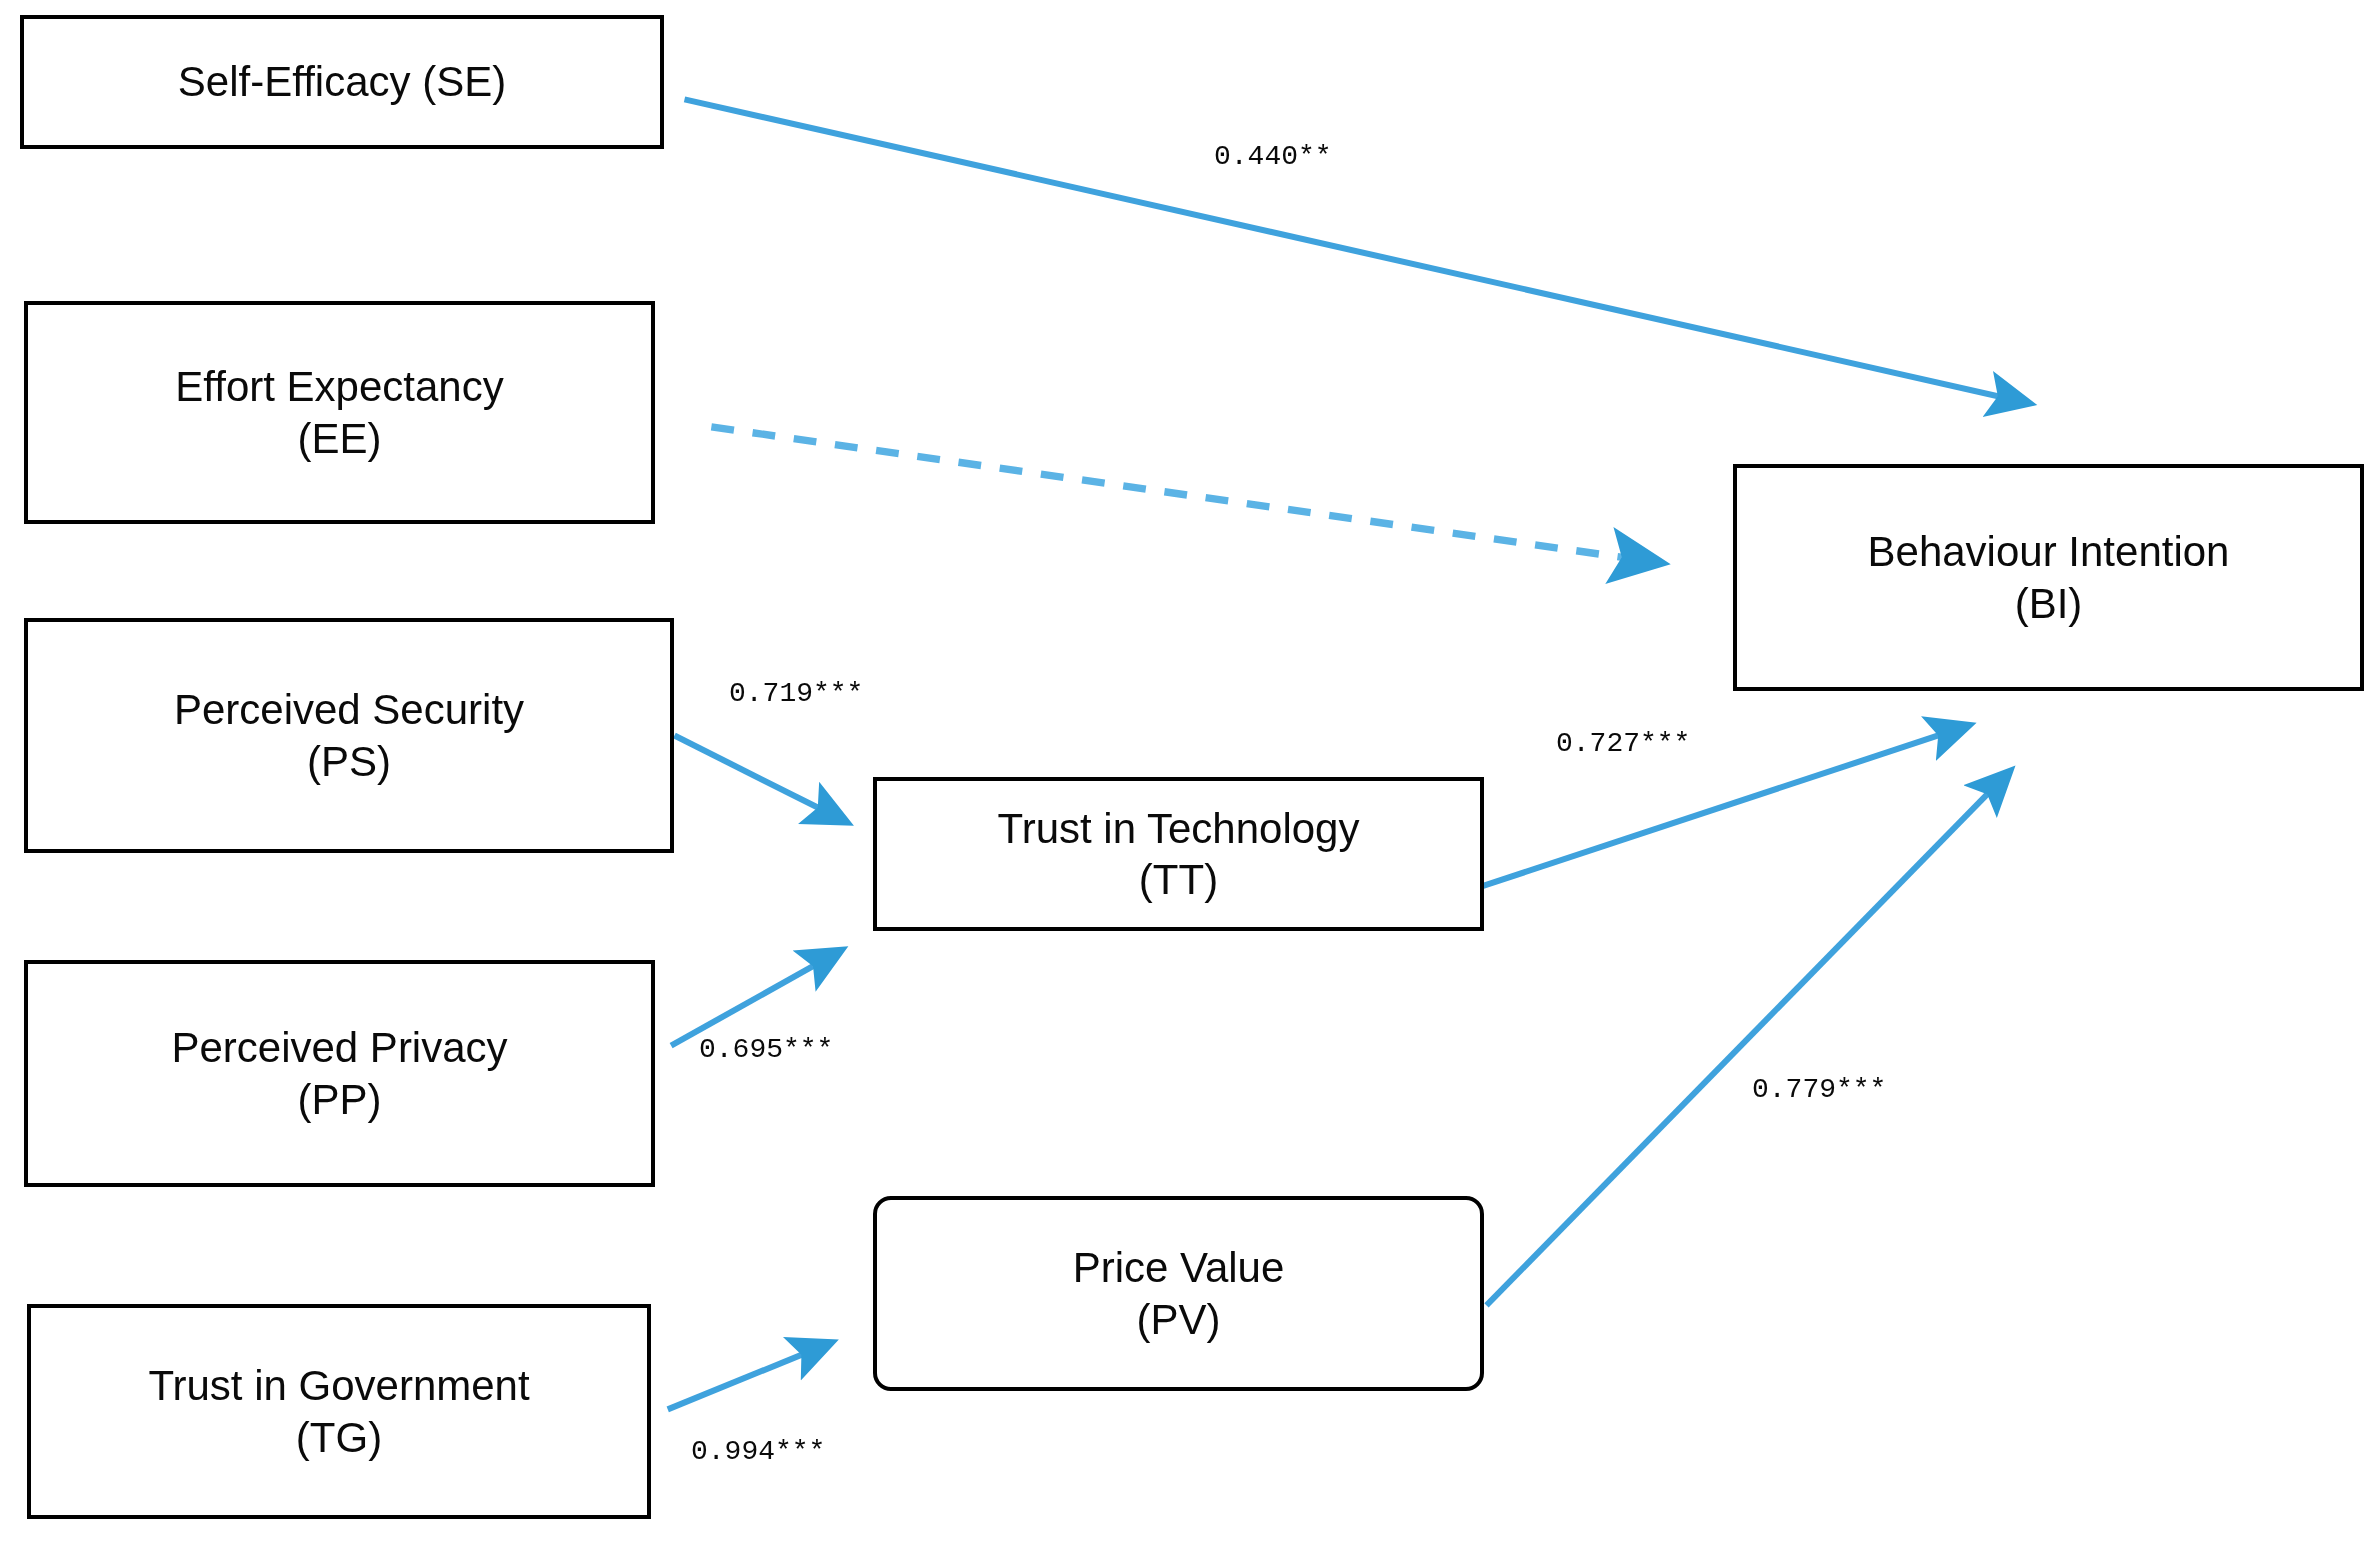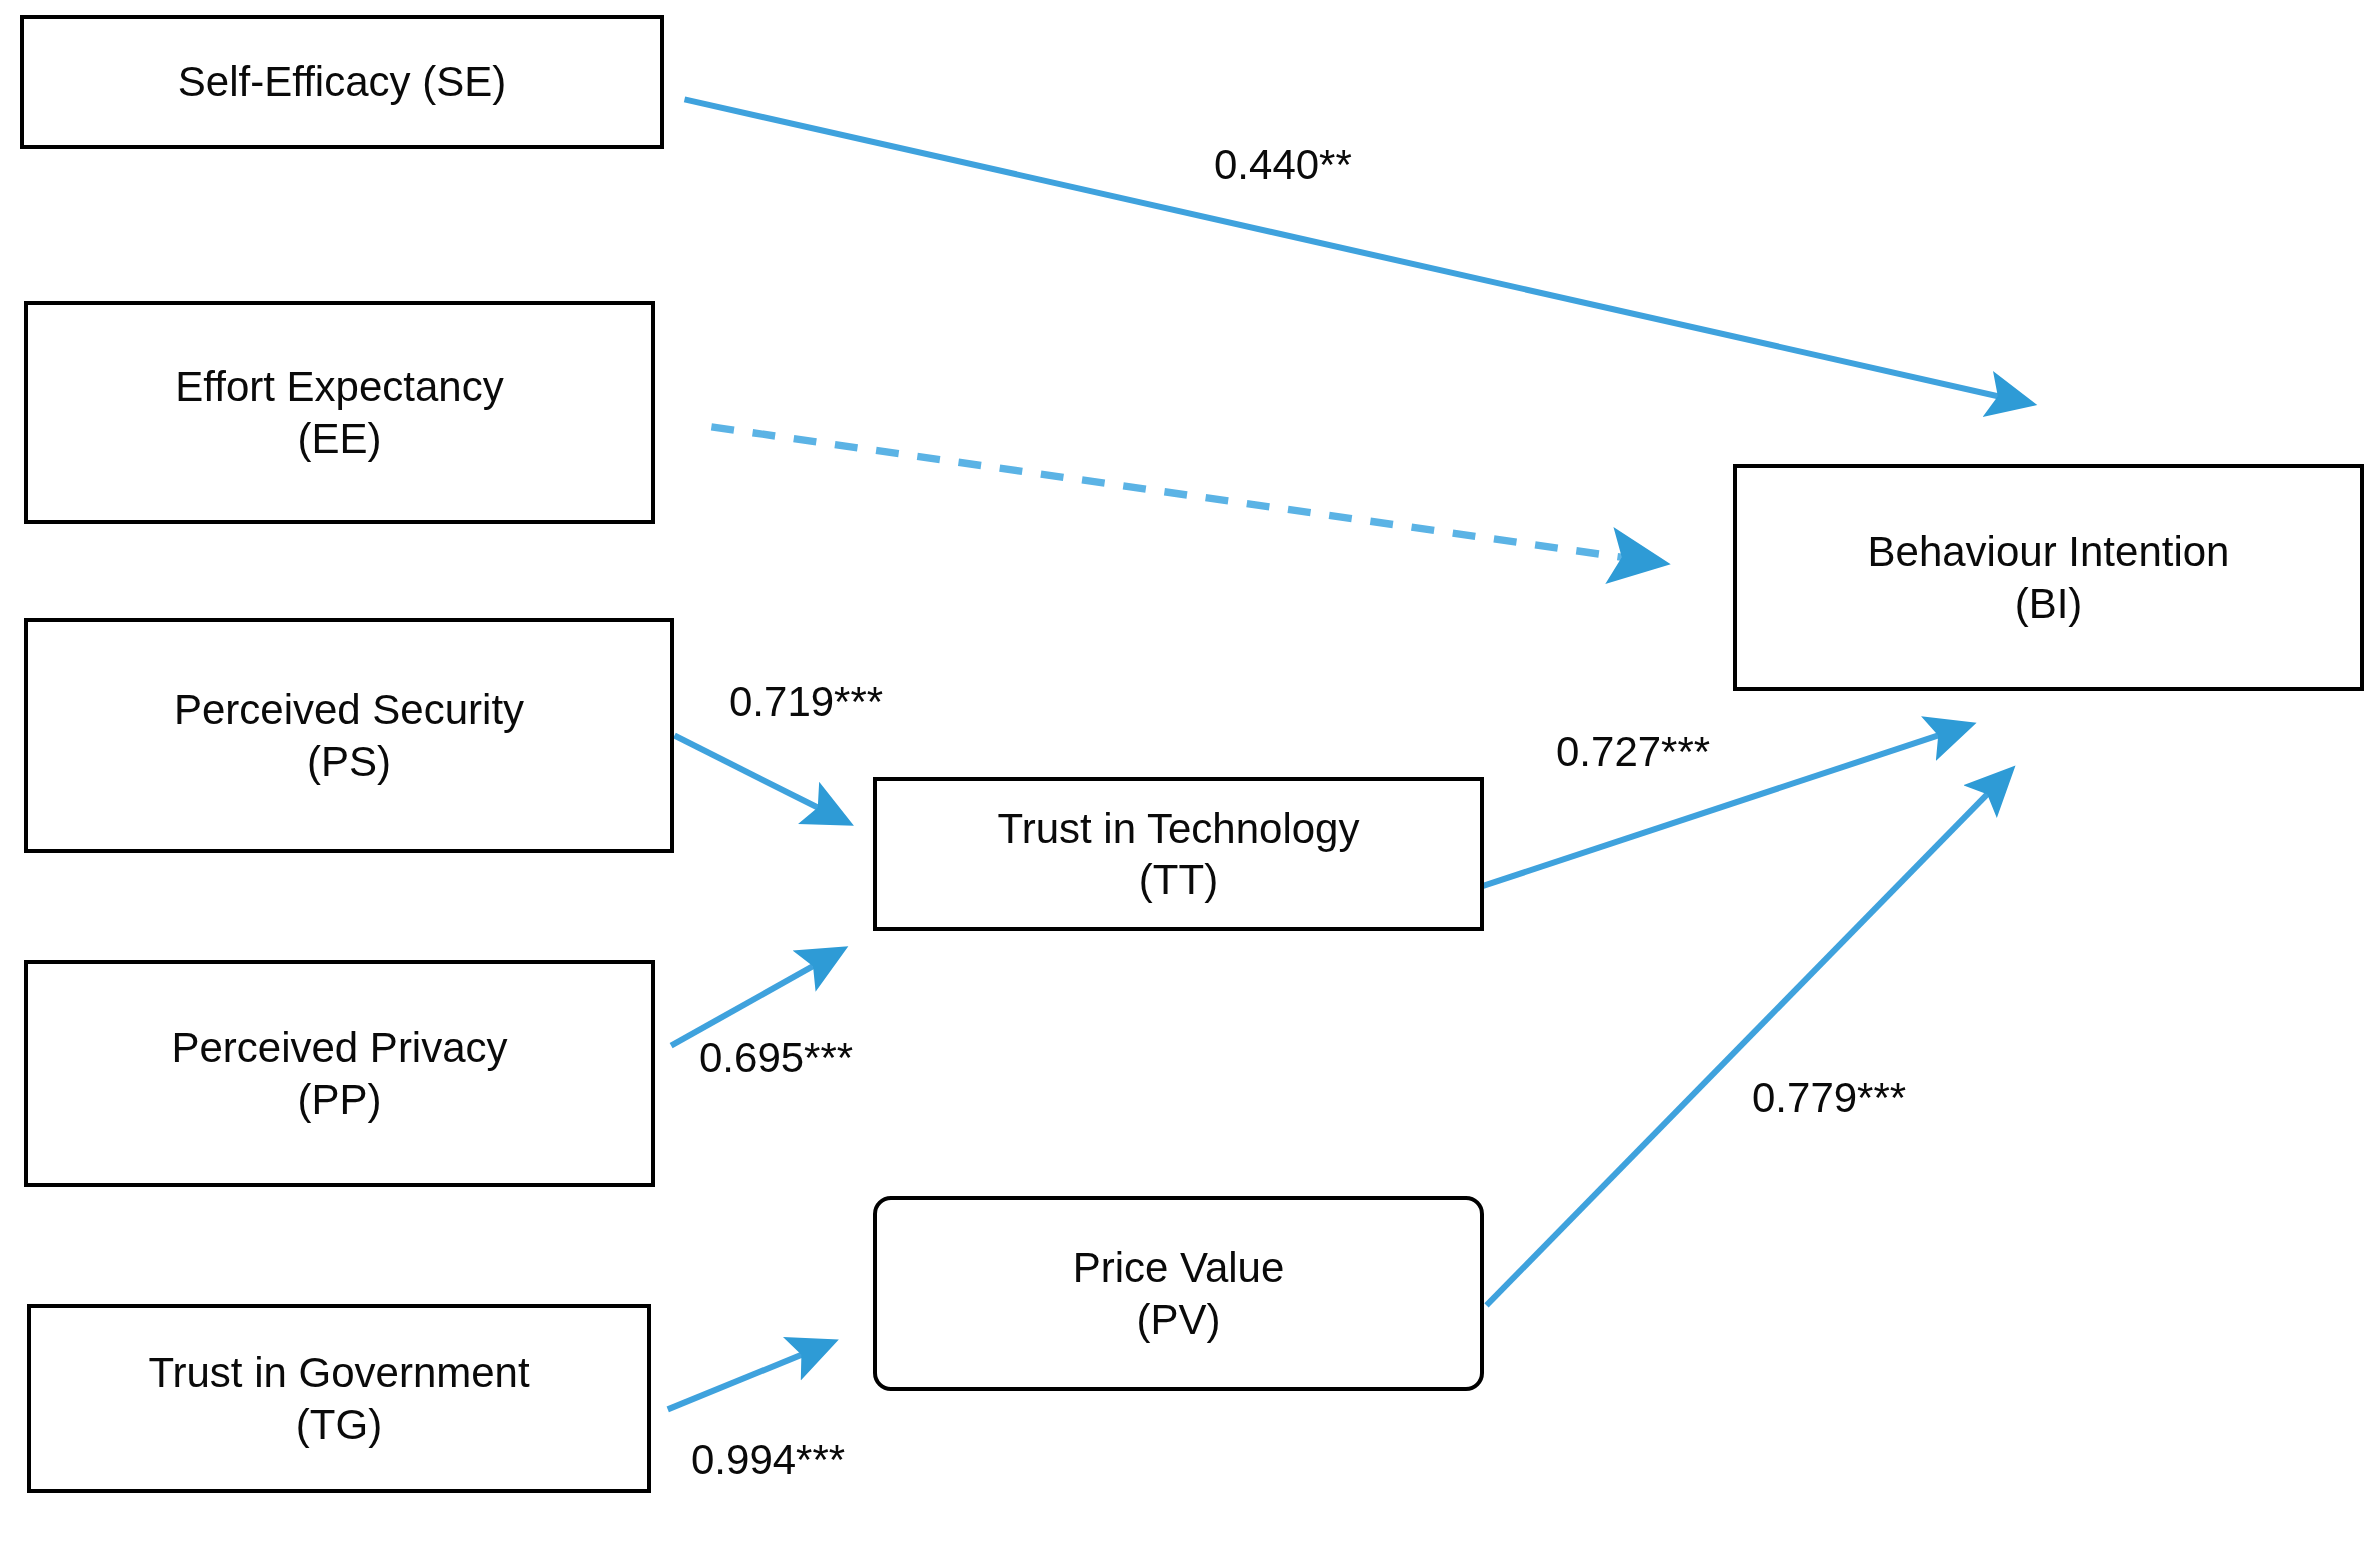--- a/index.html
+++ b/index.html
@@ -6,22 +6,22 @@
   body{width:2377px;height:1549px;position:relative;overflow:hidden;
        font-family:"Liberation Sans",sans-serif;}
   #stage{position:absolute;left:0;top:0;width:2377px;height:1549px;}
 
   .node{position:absolute;background:#ffffff;border:4px solid #000000;
         box-sizing:border-box;display:flex;align-items:center;
         justify-content:center;text-align:center;}
   .node .lbl{font-size:42px;line-height:1.22;color:#0a0a0a;
              font-family:"Liberation Sans",sans-serif;white-space:pre-line;}
 
-  .coef{position:absolute;font-size:42px;color:#0a0a0a;white-space:nowrap;
-        font-family:Liberation Sans, sans-serif;}
+  .coef{position:absolute;font-size:28px;color:#0a0a0a;white-space:nowrap;
+        font-family:Liberation Mono, monospace;}
 
   svg.edges{position:absolute;left:0;top:0;width:2377px;height:1549px;
             overflow:visible;pointer-events:none;}
 </style>
 </head>
 <body>
 
 <div id="stage">
 
   <svg class="edges" viewBox="0 0 3542 2308" preserveAspectRatio="none">
@@ -61,21 +61,21 @@
   <div class="node" style="left:24px;top:618px;width:650px;height:235px;">
     <span class="lbl">Perceived Security
 (PS)</span>
   </div>
 
   <div class="node" style="left:24px;top:960px;width:631px;height:227px;">
     <span class="lbl">Perceived Privacy
 (PP)</span>
   </div>
 
-  <div class="node" style="left:27px;top:1304px;width:624px;height:189px;">
+  <div class="node" style="left:27px;top:1304px;width:624px;height:215px;">
     <span class="lbl">Trust in Government
 (TG)</span>
   </div>
 
   <div class="node" style="left:873px;top:777px;width:611px;height:154px;">
     <span class="lbl">Trust in Technology
 (TT)</span>
   </div>
 
   <div class="node" style="left:873px;top:1196px;width:611px;height:195px;border-radius:18px;">

